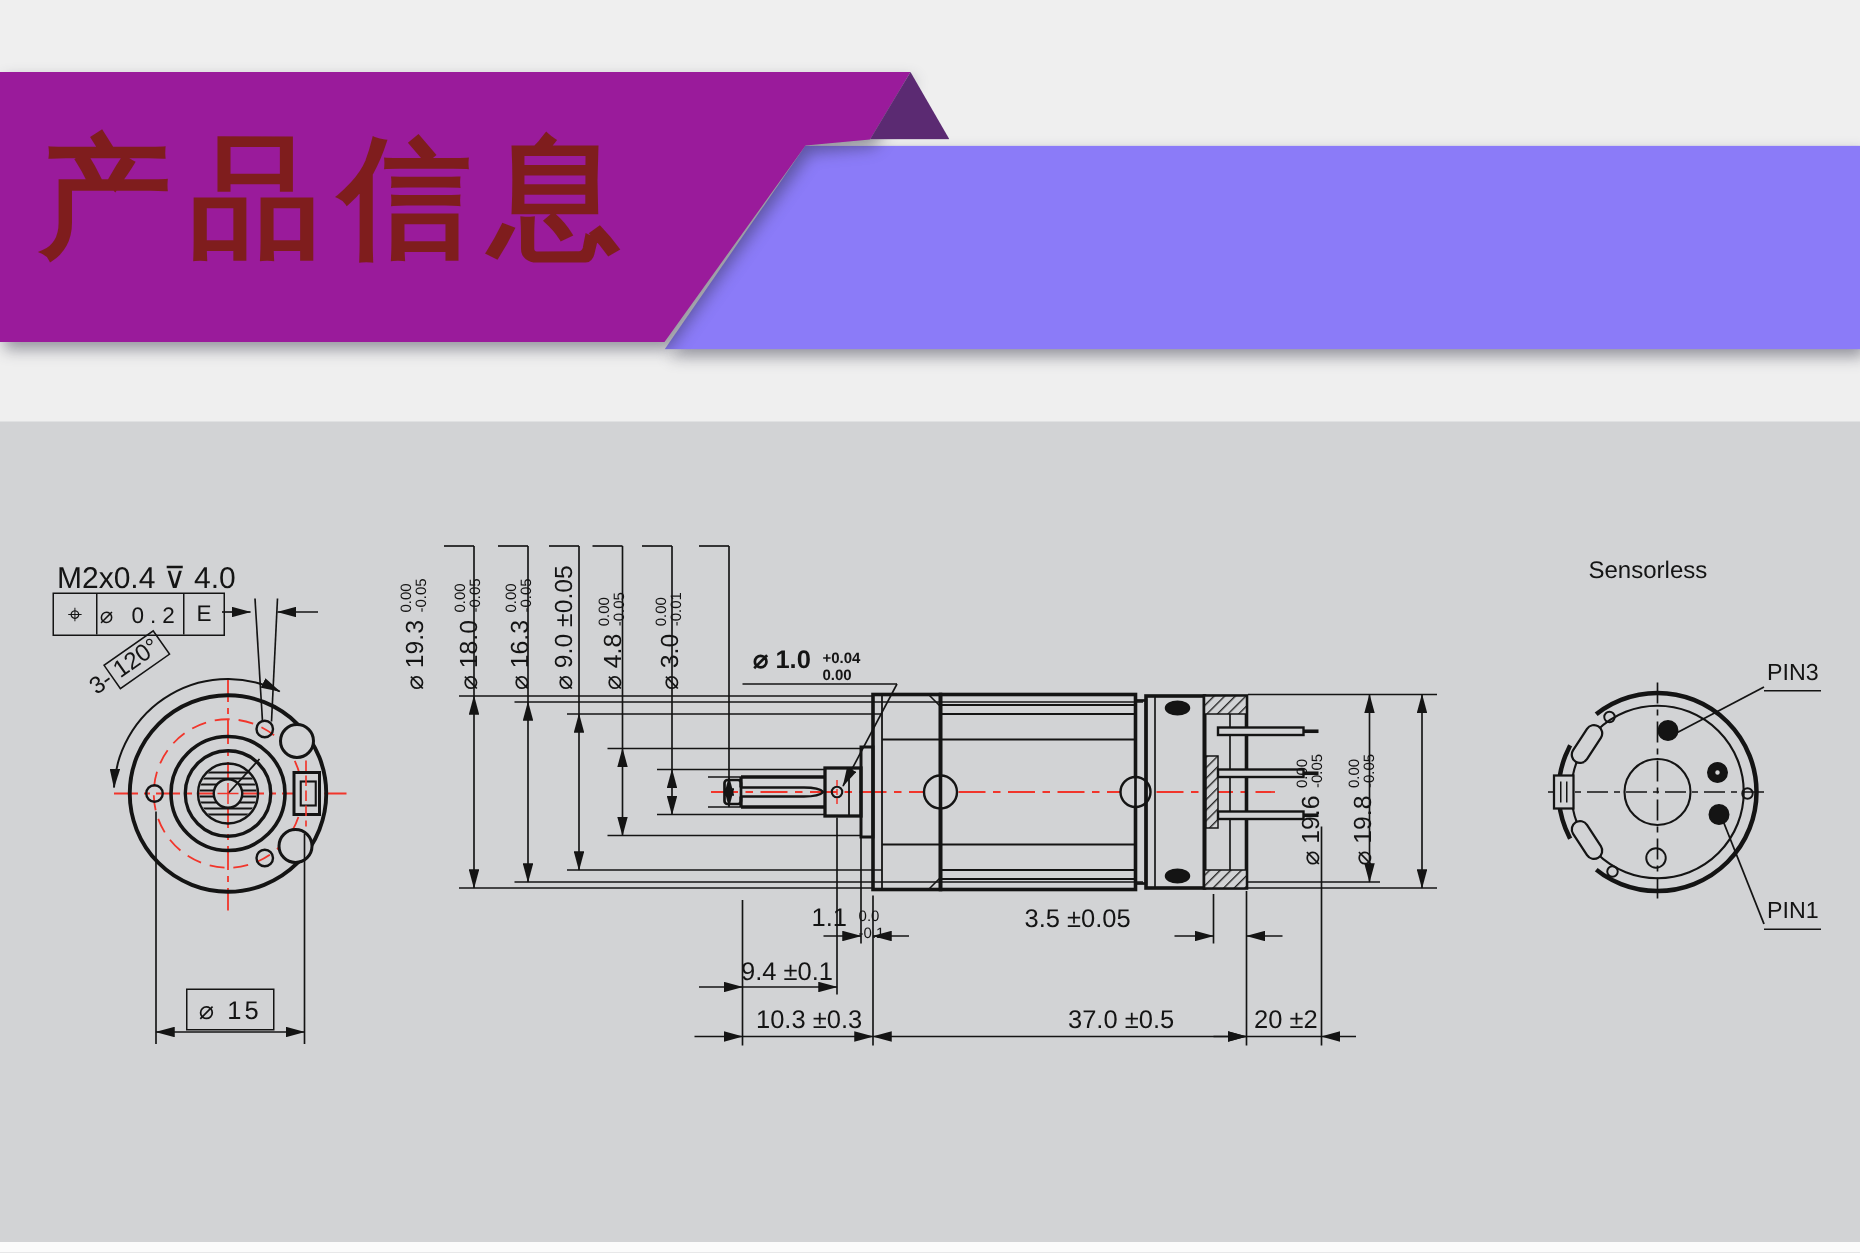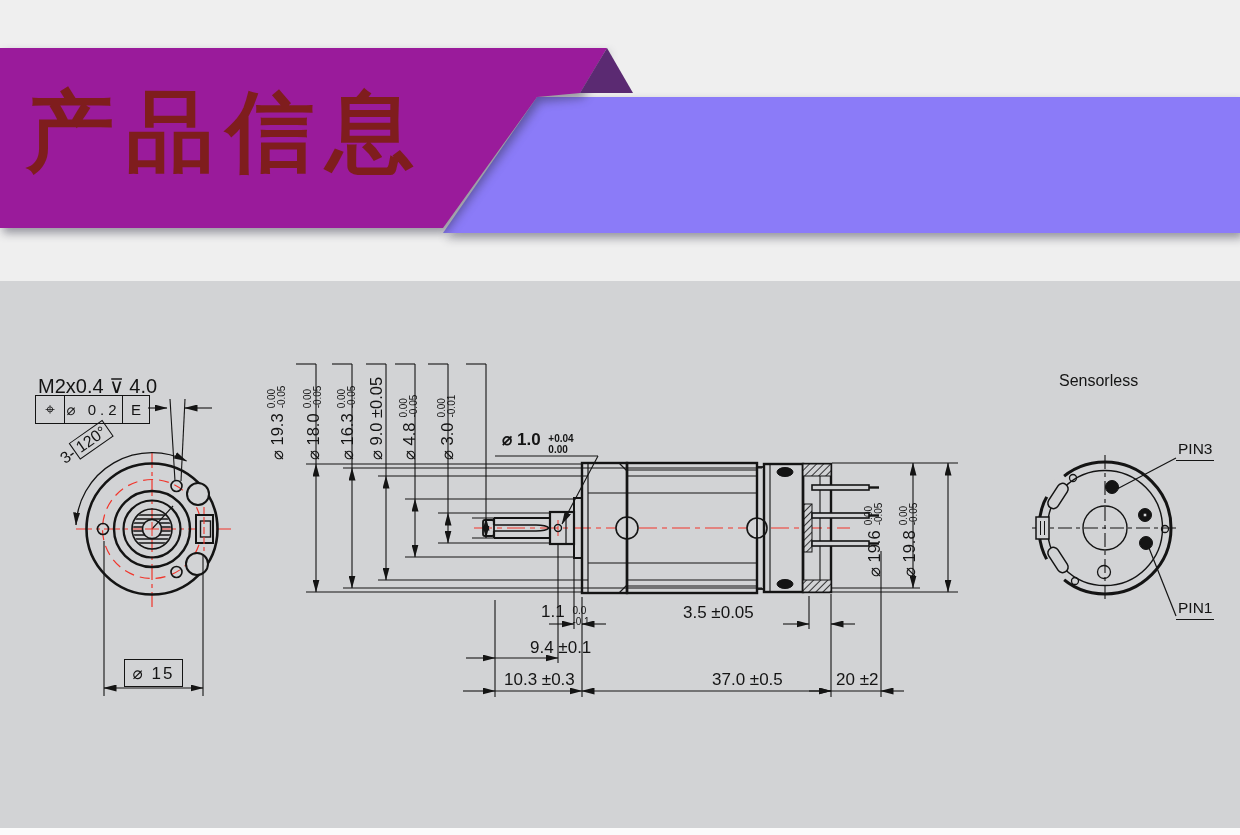--- a/index.html
+++ b/index.html
@@ -354,20 +354,20 @@
 </div>
 
 <div class="lbl big" style="left:504px;top:603px;margin-left:37px;">
   <span>1.1</span>
   <span class="tol">
       <span>0.0</span>
       <span>-0.1</span>
     </span>
 </div>
 <div class="lbl big" style="left:683px;top:604px;">3.5 ±0.05</div>
-<div class="lbl big" style="left:494px;top:639px;padding-left:36px;">9.4 ±0.1</div>
+<div class="lbl big" style="left:494px;top:639px;">9.4 ±0.1</div>
 <div class="lbl big" style="left:504px;top:671px;">10.3 ±0.3</div>
 <div class="lbl big" style="left:712px;top:671px;">37.0 ±0.5</div>
 <div class="lbl big" style="left:836px;top:671px;">20 ±2</div>
 
 <div id="sensorless-label">Sensorless</div>
 <div class="pin-label" style="left:1176px;top:440px;">PIN3</div>
 <div class="pin-label" style="left:1176px;top:599px;">PIN1</div>
 
 </body></html>

